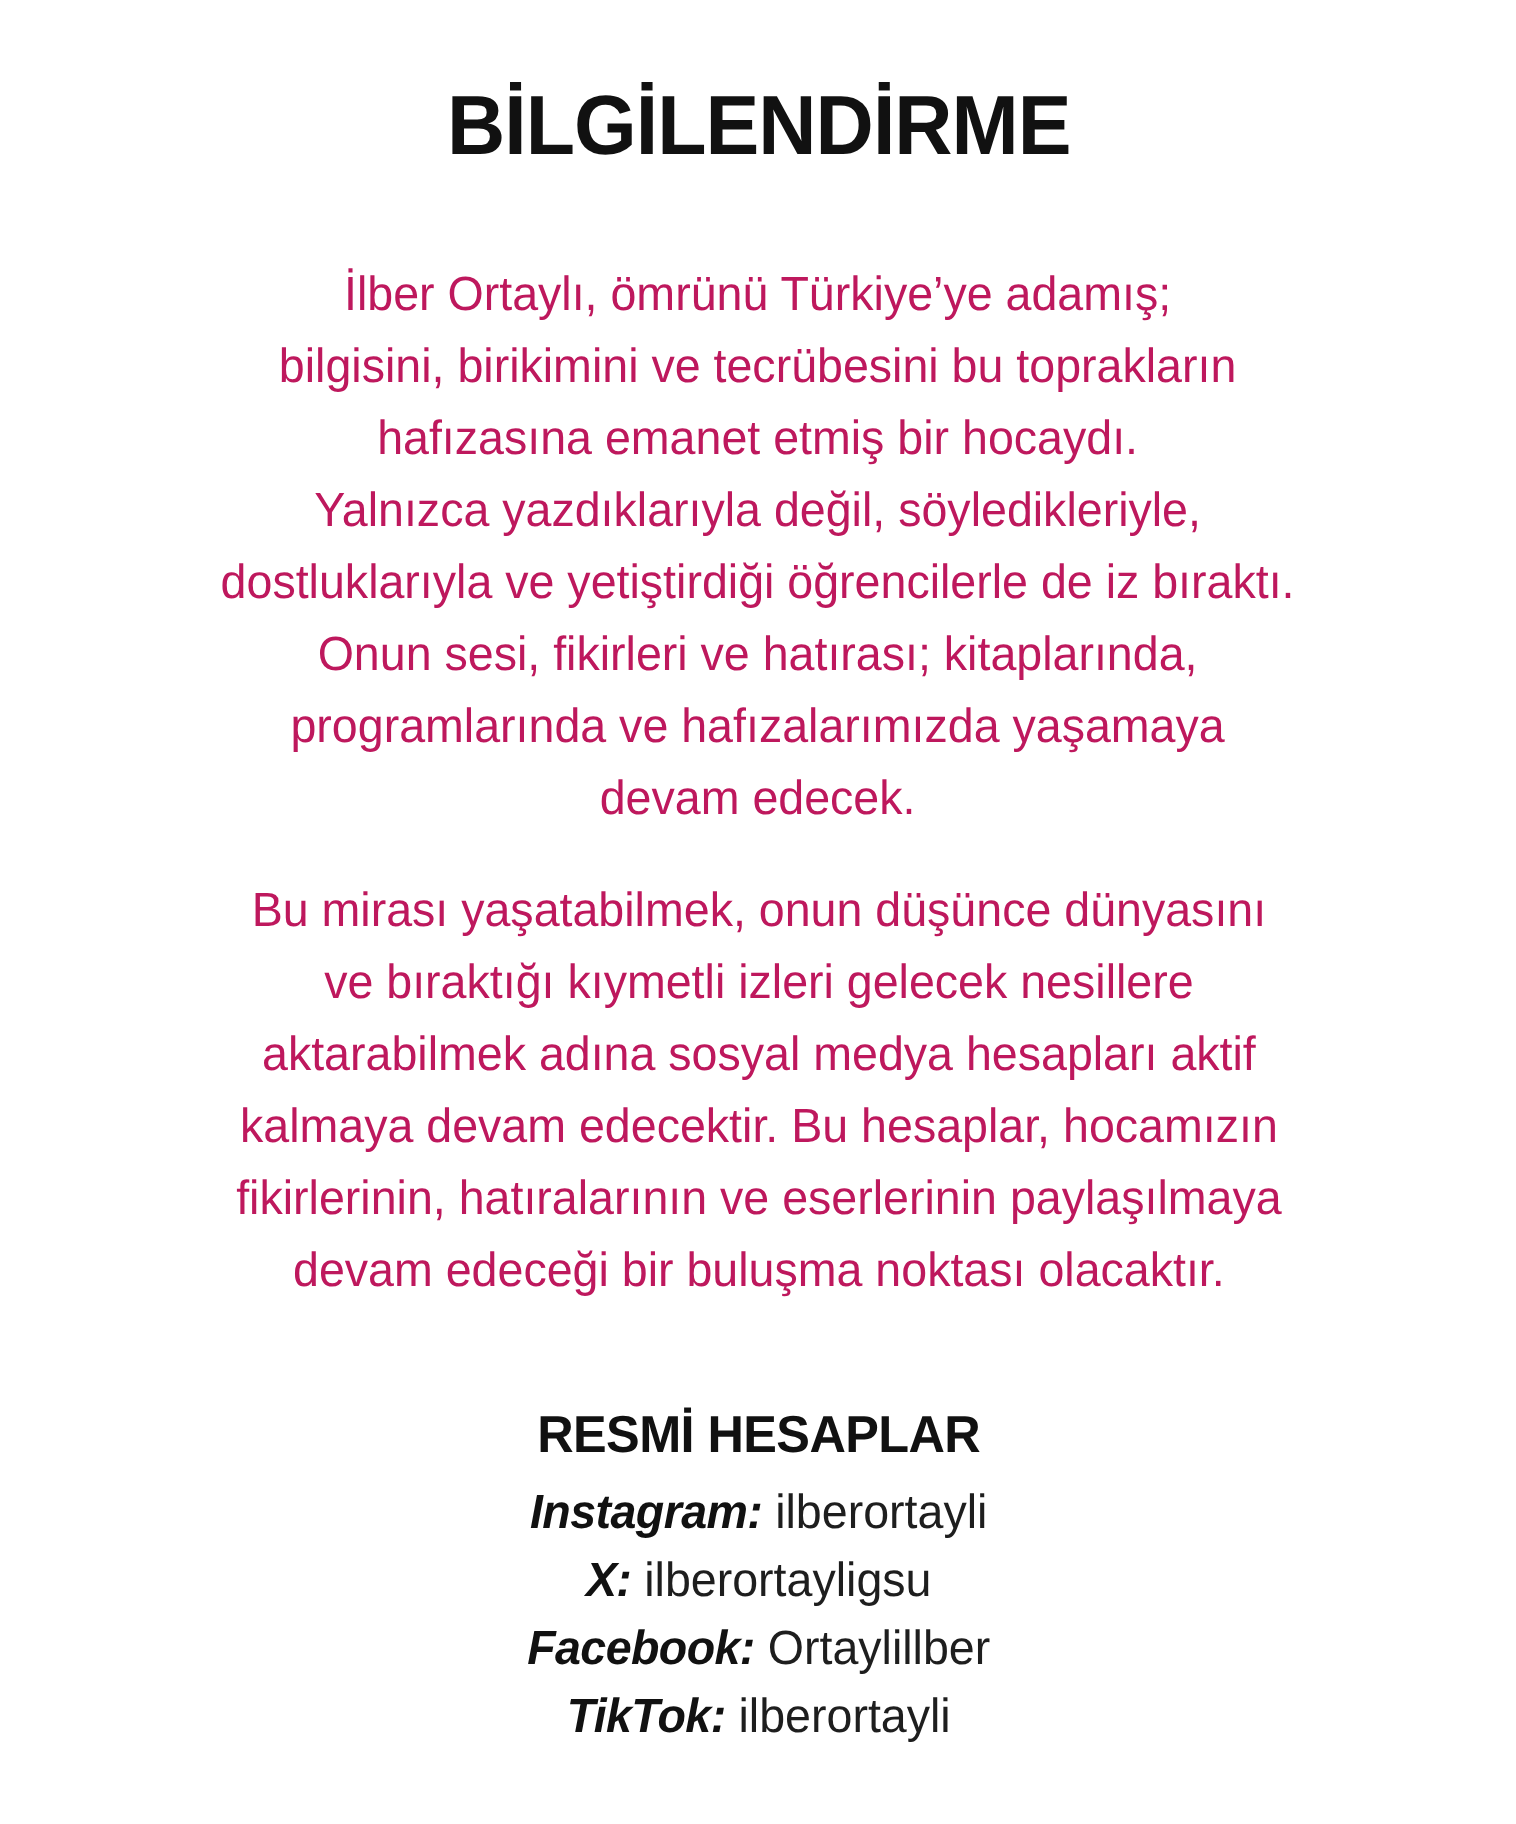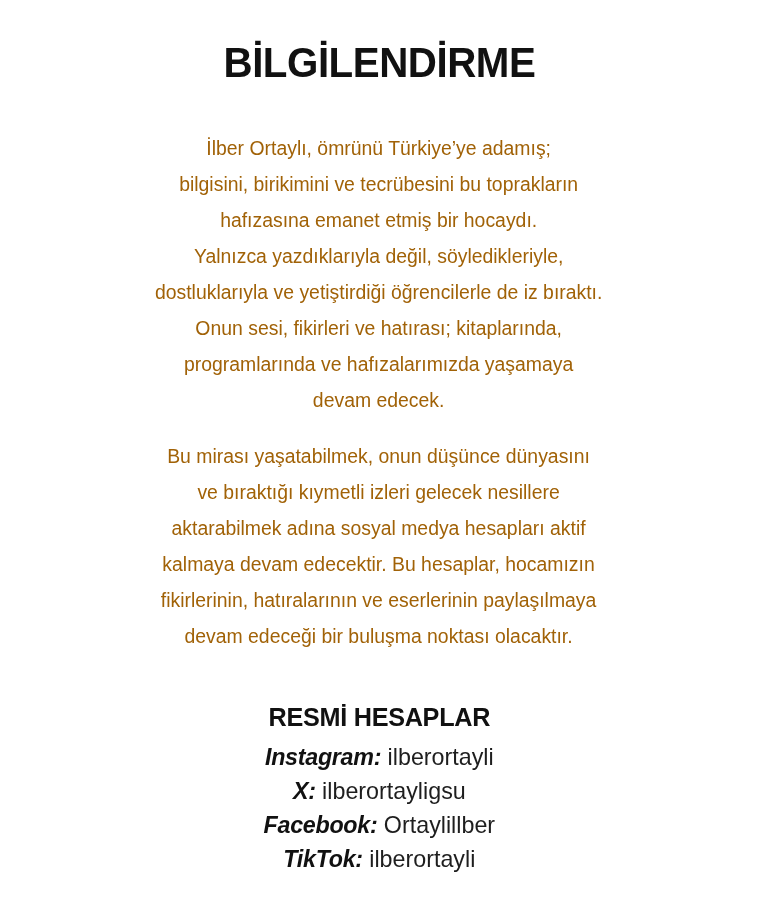--- a/index.html
+++ b/index.html
@@ -29,24 +29,24 @@
     font-size: 42px;
     font-weight: 800;
     letter-spacing: -0.5px;
     color: #111111;
     margin: 0 0 44px 0;
     line-height: 1.1;
     transform: scaleX(0.96);
   }
   .para {
     margin: 0;
-    font-size: 20px;
+    font-size: 24px;
     line-height: 36px;
     font-weight: 400;
-    color: #a16207;
+    color: #be185d;
   }
   .para + .para {
     margin-top: 20px;
   }
   .line {
     white-space: nowrap;
     transform: scaleX(0.97);
   }
   .accounts {
     margin-top: 46px;

